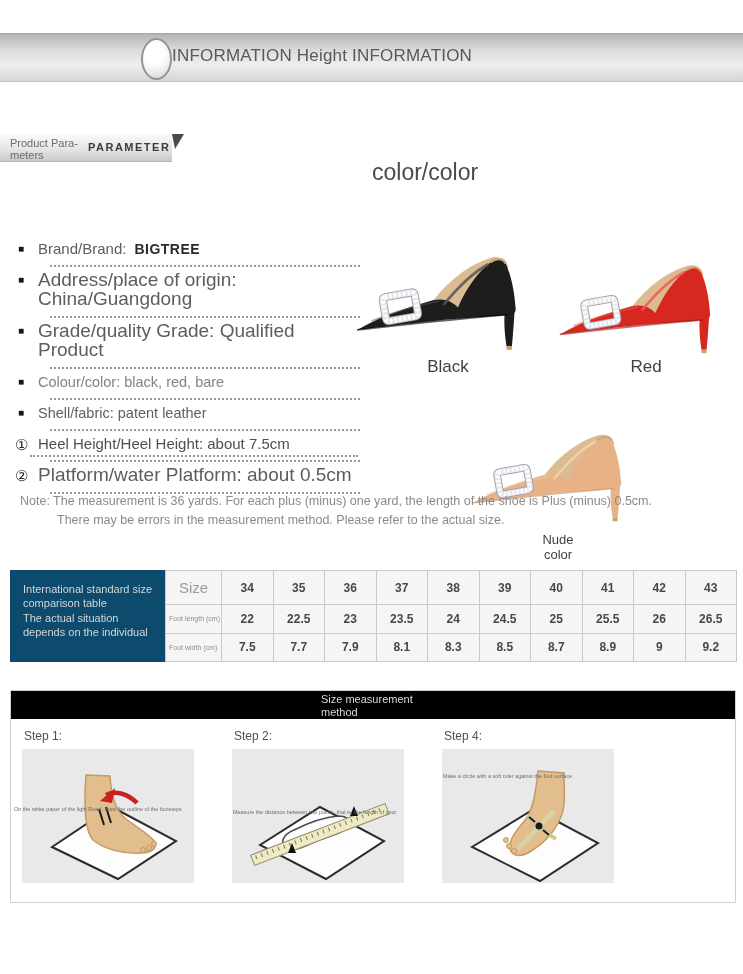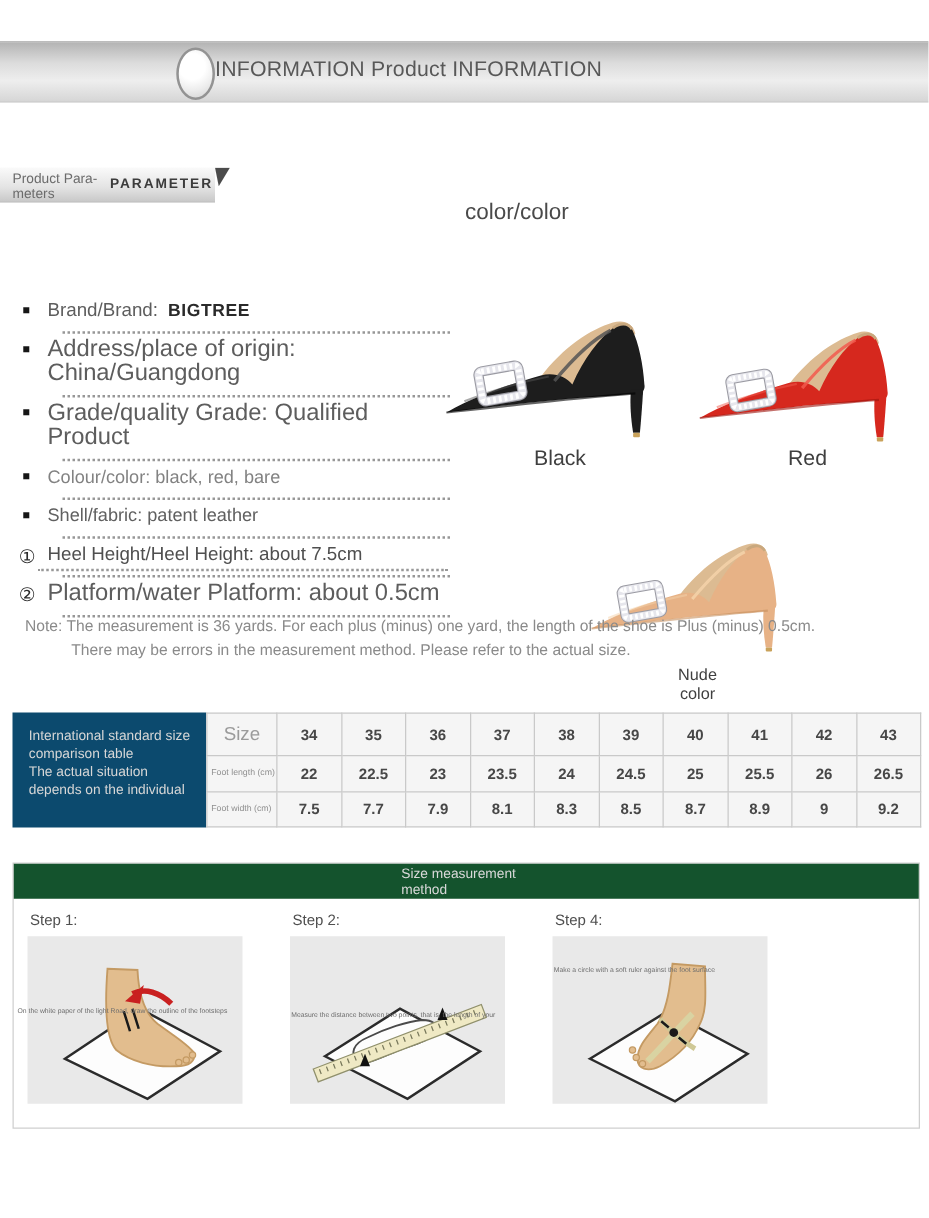--- a/index.html
+++ b/index.html
@@ -18,21 +18,21 @@
   
   .param-tab{position:absolute;left:0;top:134px;width:172px;height:27px;
     background:linear-gradient(180deg,#fafafa,#e3e3e3 60%,#c9c9c9);
     border-bottom:1px solid #b5b5b5;}
   .param-cn{position:absolute;left:10px;top:3px;width:82px;font-size:11px;line-height:1.1;color:#6b6b6b;white-space:pre-line;}
   .param-en{position:absolute;left:88px;top:7px;font-size:11px;font-weight:bold;letter-spacing:1.5px;color:#3c3c3c;}
   .param-flag{position:absolute;left:172px;top:134px;width:12px;height:15px;background:#4b4b4b;
     clip-path:polygon(0 0,100% 0,25% 100%);}
 
   
-  .color-heading{position:absolute;left:372px;top:159px;font-size:18px;color:#4a4a4a;}
+  .color-heading{position:absolute;left:372px;top:159px;font-size:23px;color:#4a4a4a;}
 
   
   .spec-list{position:absolute;left:18px;top:240px;width:342px;list-style:none;margin:0;padding:0;}
   .spec-item{position:relative;padding-left:20px;}
   .bullet{position:absolute;left:0;top:2px;color:#161616;}
   .bullet.sq{font-size:10px;top:3px;}
   .bullet.circ{font-size:15px;left:-3px;top:1px;color:#2b2b2b;}
   .spec-text{font-size:19px;color:#5d5d5d;line-height:17px;}
   .spec-value{font-size:14px;color:#2a2a2a;font-weight:bold;letter-spacing:.5px;margin-left:8px;}
   .spec-item:nth-child(1) .spec-text{font-size:15px;}
@@ -63,21 +63,21 @@
     padding:12px 8px 0 13px;color:#d6d6d6;font-size:11px;line-height:1.3;}
   .size-intro p{margin:0;}
   table.sizes{border-collapse:collapse;table-layout:fixed;width:572px;height:92px;background:#f5f5f5;}
   table.sizes td{border:1px solid #c9c9c9;text-align:center;font-size:12px;font-weight:bold;color:#474747;padding:0;}
   table.sizes td.rowlab{font-weight:normal;font-size:7px;color:#8f8f8f;text-align:left;padding-left:3px;}
   table.sizes td.sizehead{font-weight:normal;font-size:15px;color:#9b9b9b;}
 
   
   .measure{position:absolute;left:10px;top:690px;width:726px;height:213px;
     border:1px solid #cfcfcf;box-sizing:border-box;background:#fff;}
-  .measure-head{height:28px;background:#14532d;}
+  .measure-head{height:28px;background:#000000;}
   .measure-title{margin:0 auto;width:104px;padding-top:2px;font-size:11px;line-height:1.15;
     color:#d9d9d9;text-align:left;white-space:pre-line;}
   .steps-row{display:flex;gap:5px;padding:10px 0 0 11px;}
   .step-col{width:205px;}
   .step-label{font-size:12px;color:#4f4f4f;margin:0 0 5px 2px;height:15px;}
   .step-img{position:relative;width:172px;height:134px;background:#e9e9e9;overflow:visible;}
   .step-img svg{display:block;}
   .cap{position:absolute;font-size:7px;color:#6d6d6d;white-space:nowrap;
     transform:scale(0.78);transform-origin:0 50%;display:block;}
   .cap-s1{left:-8px;top:57px;}
@@ -104,21 +104,21 @@
         <rect x="0" y="0" width="36" height="27" rx="3" fill="none" stroke="#ffffff" stroke-width="5" stroke-dasharray="2.5 2.6"></rect>
       </g>
     </g>
   </defs>
 </svg>
 
 <div id="page">
 
   <div class="banner">
     <div class="banner-ellipse"></div>
-    <div class="banner-title">INFORMATION Product INFORMATION</div>
+    <div class="banner-title">INFORMATION Height INFORMATION</div>
   </div>
 
   <div class="param-tab">
     <div class="param-cn">Product Para-
 meters</div>
     <div class="param-en">PARAMETER</div>
   </div>
   <div class="param-flag"></div>
 
   <div class="color-heading">color/color</div>

